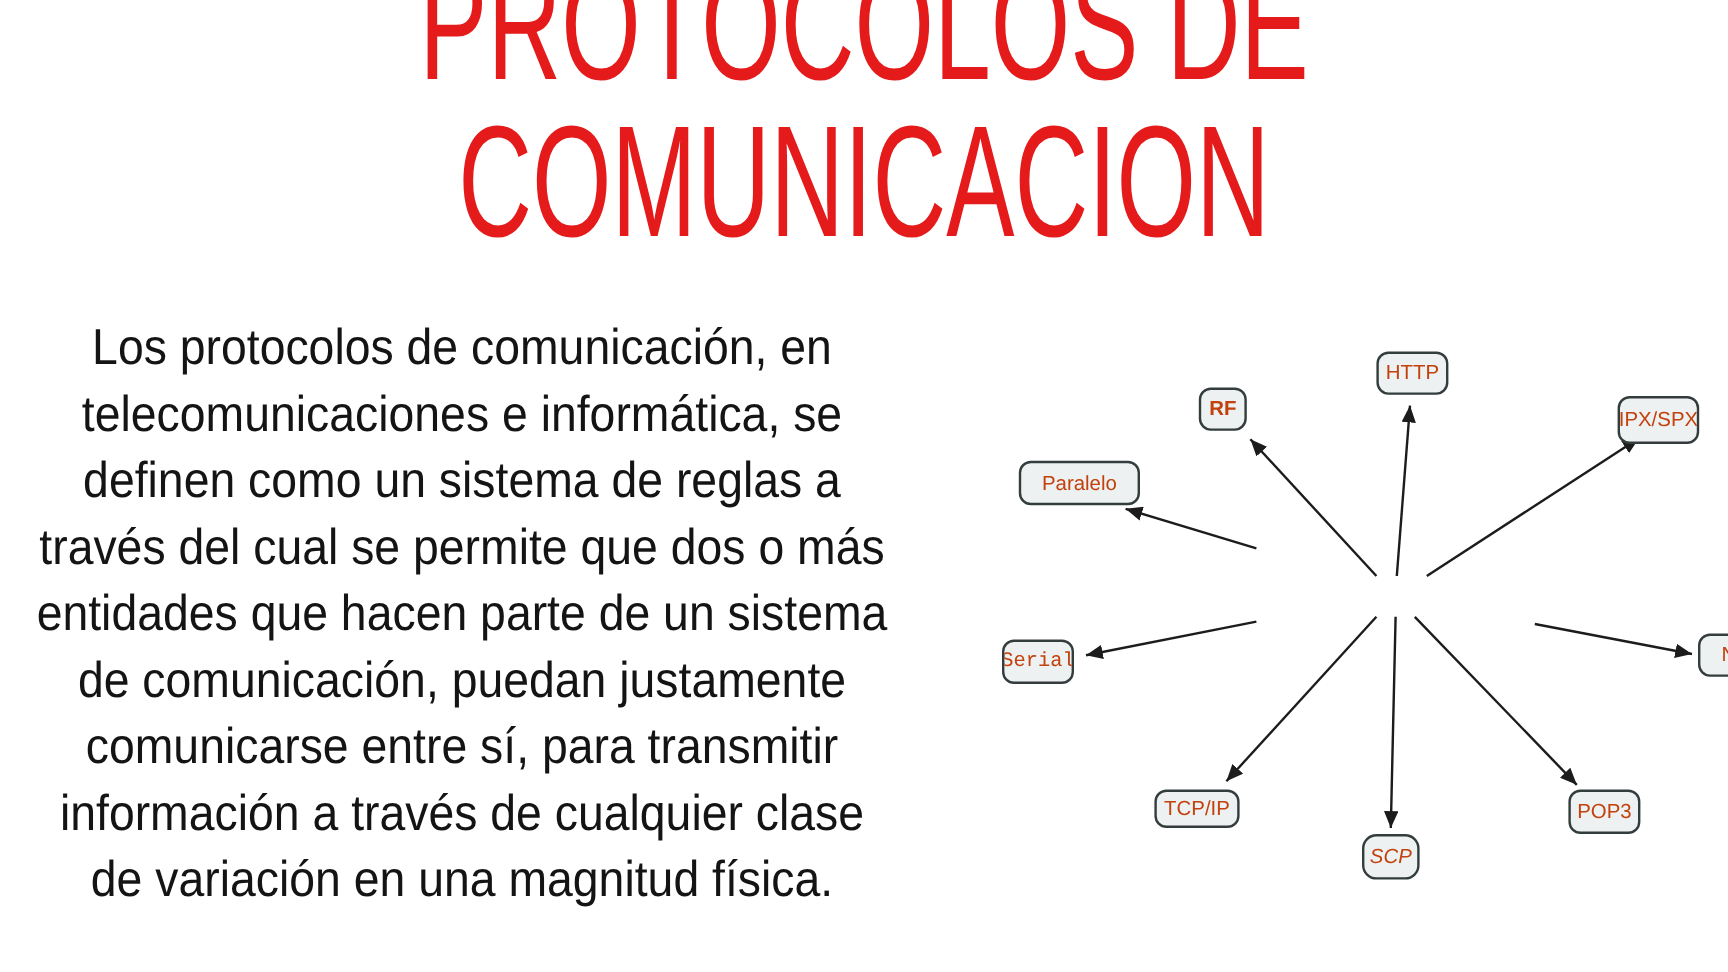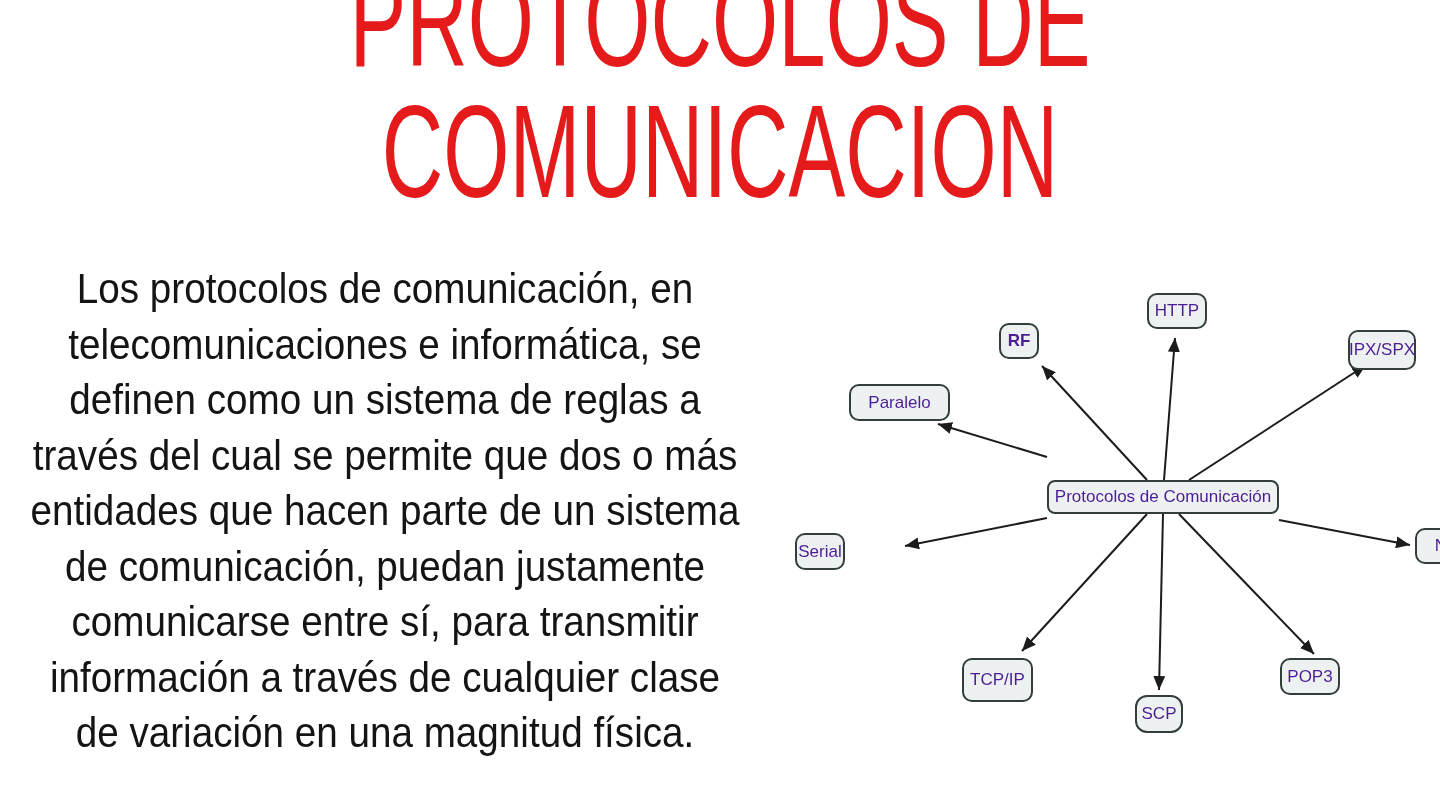--- a/index.html
+++ b/index.html
@@ -62,35 +62,35 @@
   }
   .node {
     position: absolute;
     box-sizing: border-box;
     display: flex;
     align-items: center;
     justify-content: center;
     background: #edf1f1;
     border: 2px solid #343d3d;
     border-radius: 10px;
-    color: #4c1d95;
+    color: #c2410c;
     font-size: 17px;
     white-space: nowrap;
     overflow: hidden;
   }
   .n-http     { left: 1147px; top: 293px; width: 60px;  height: 36px; }
   .n-rf       { left: 999px;  top: 323px; width: 40px;  height: 36px; font-weight: bold; }
   .n-ipx      { left: 1348px; top: 330px; width: 68px;  height: 40px; }
   .n-paralelo { left: 849px;  top: 384px; width: 101px;  height: 37px; }
   .n-center   { left: 1047px; top: 480px; width: 232px; height: 34px; border-radius: 8px; }
-  .n-serial   { left: 795px;  top: 533px; width: 50px;  height: 37px; }
+  .n-serial   { left: 835px;  top: 533px; width: 60px;  height: 37px; font-family: Liberation Mono, monospace; }
   .n-nf       { left: 1415px; top: 528px; width: 62px;  height: 36px; }
-  .n-tcpip    { left: 962px;  top: 658px; width: 71px;  height: 44px; }
-  .n-scp      { left: 1135px; top: 695px; width: 48px;  height: 38px; border-radius: 12px; }
-  .n-pop3     { left: 1280px; top: 658px; width: 60px;  height: 37px; }
+  .n-tcpip    { left: 962px;  top: 658px; width: 71px;  height: 32px; }
+  .n-scp      { left: 1135px; top: 695px; width: 48px;  height: 38px; border-radius: 12px; font-style: italic; }
+  .n-pop3     { left: 1307px; top: 658px; width: 60px;  height: 37px; }
 </style>
 </head>
 <body>
 
 <div class="slide">
 
   <h1 class="title">PROTOCOLOS DE COMUNICACION</h1>
 
   <div class="para">
     <div class="pline">Los protocolos de comunicación, en</div>
@@ -120,20 +120,19 @@
       <line x1="1147" y1="514" x2="1022" y2="651" marker-end="url(#ah)"></line>
       <line x1="1163" y1="514" x2="1159" y2="690" marker-end="url(#ah)"></line>
       <line x1="1179" y1="514" x2="1314" y2="654" marker-end="url(#ah)"></line>
     </g>
   </svg>
 
   <div class="node n-http">HTTP</div>
   <div class="node n-rf">RF</div>
   <div class="node n-ipx">IPX/SPX</div>
   <div class="node n-paralelo">Paralelo</div>
-  <div class="node n-center">Protocolos de Comunicación</div>
   <div class="node n-serial">Serial</div>
   <div class="node n-nf">NF</div>
   <div class="node n-tcpip">TCP/IP</div>
   <div class="node n-scp">SCP</div>
   <div class="node n-pop3">POP3</div>
 
 </div>
 
 </body></html>

